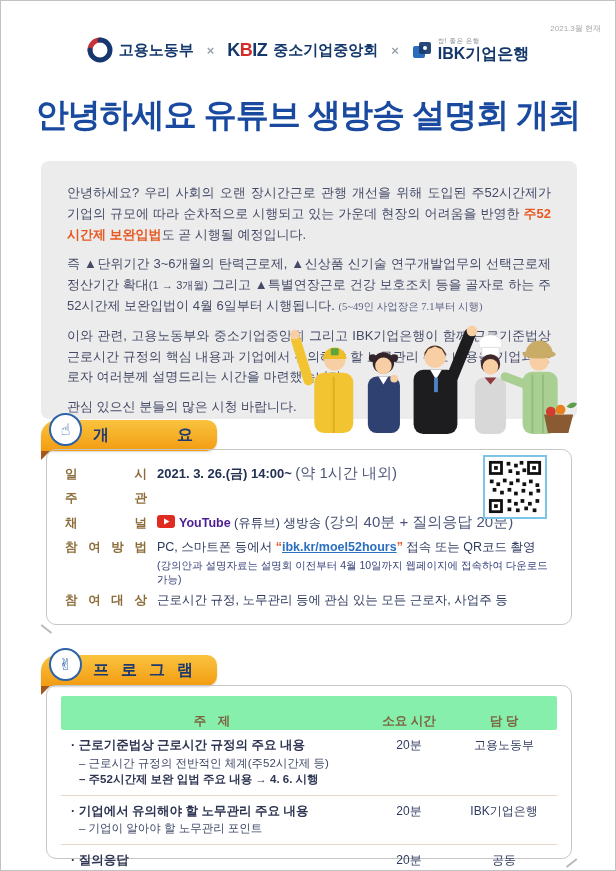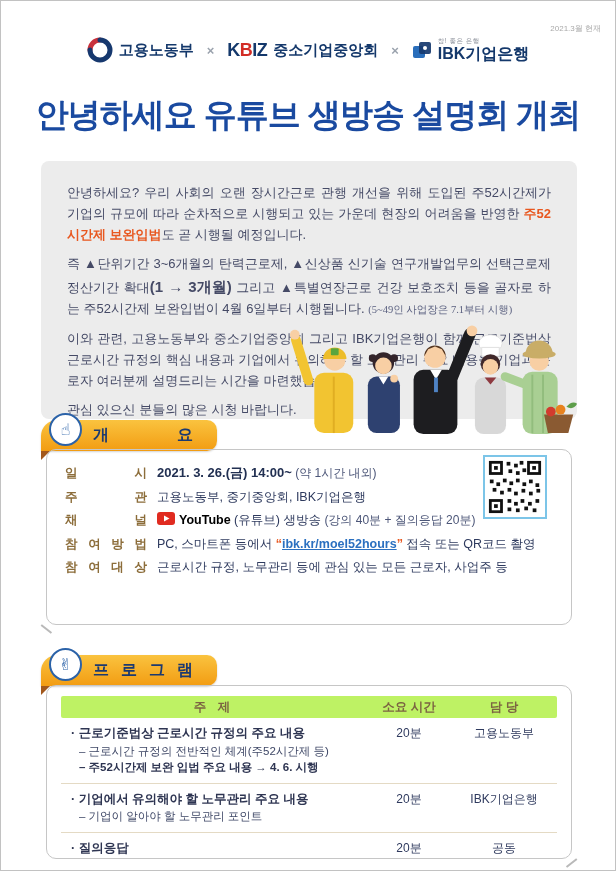--- a/index.html
+++ b/index.html
@@ -21,21 +21,21 @@
 
   .title{position:absolute;top:92px;left:0;width:100%;margin:0;text-align:center;
          font-size:33px;font-weight:800;color:#1a4aa0;letter-spacing:-1px;}
 
   
   .intro-box{position:absolute;top:160px;left:40px;width:536px;height:258px;background:#ececec;
              border-radius:8px;box-sizing:border-box;padding:22px 26px 14px 26px;
              font-size:13px;line-height:1.6;color:#454a66;font-weight:500;text-align:justify;}
   .intro-box p{margin:0 0 9px 0;}
   .hl{color:#e8571f;font-weight:800;}
-  .sm{font-size:15px;font-weight:bold;}
+  .sm{font-size:11px;}
   .note{font-size:10.5px;color:#5b6180;font-family:Liberation Serif, serif;}
   .people{position:absolute;right:-4px;bottom:-17px;pointer-events:none;}
 
   
   .tab{position:absolute;left:40px;width:176px;height:31px;background:linear-gradient(180deg,#fac33f,#f29c12);
        border-radius:16px 10px 10px 0;display:flex;align-items:center;padding-left:52px;box-sizing:border-box;
        box-shadow:0 1px 2px rgba(0,0,0,.18);}
   .tab1{top:419px;} .tab2{top:654px;}
   .fold{position:absolute;left:0;top:31px;width:9px;height:9px;background:#a2581c;
         clip-path:polygon(0 0,100% 0,0 100%);}
@@ -45,34 +45,34 @@
   .tab-title{display:inline-block;width:100px;font-size:16px;font-weight:800;color:#1c3a70;text-align-last:justify;}
 
   
   .ov-box{position:absolute;top:448px;left:45px;width:526px;height:176px;border:1px solid #c6c6c6;
           border-radius:10px;box-sizing:border-box;padding:14px 18px;}
   .ov-box::after{content:"";position:absolute;left:-7px;bottom:-5px;width:13px;height:1.5px;background:#b9b9b9;transform:rotate(38deg);}
   .ov-row{display:flex;align-items:baseline;margin-bottom:6.5px;}
   .ov-label{flex:none;width:82px;margin-right:10px;font-size:12.5px;font-weight:800;color:#8c6d3a;text-align-last:justify;}
   .ov-val{font-size:12.5px;color:#2e3a5e;}
   .ov-strong{font-weight:800;color:#223052;font-size:13px;}
-  .mini{font-size:12px;color:#4c5678;}
+  .mini{font-size:15px;color:#4c5678;}
   .ov-subnote{margin-left:92px;font-size:10.5px;color:#39437a;margin-top:-3px;margin-bottom:5px;}
   .yt-badge{display:inline-block;vertical-align:-1px;margin-right:4px;}
-  .yt-word{font-weight:800;color:#000000;}
+  .yt-word{font-weight:800;color:#4c1d95;}
   .link{color:#2b70c0;font-weight:700;text-decoration:underline;cursor:pointer;}
   .q{color:#e8571f;font-weight:800;}
   .qr{position:absolute;top:5px;right:24px;width:64px;height:64px;border:2px solid #7cc5e8;background:#fff;
       box-sizing:border-box;padding:3px;}
 
   
   .pg-box{position:absolute;top:684px;left:45px;width:526px;height:174px;border:1px solid #c6c6c6;
           border-radius:10px;box-sizing:border-box;padding:10px 14px;}
   .pg-box::after{content:"";position:absolute;right:-7px;bottom:-5px;width:13px;height:1.5px;background:#b9b9b9;transform:rotate(-38deg);}
-  .pg-header{display:flex;align-items:center;background:#bef264;height:22px;border-radius:2px;}
+  .pg-header{display:flex;align-items:flex-end;background:#86efac;height:34px;border-radius:2px;}
   .pg-header span{font-size:12.5px;font-weight:800;color:#7c6542;}
   .col-topic{flex:1;} .col-time{flex:none;width:84px;text-align:center;} .col-owner{flex:none;width:106px;text-align:center;}
   .pg-header .col-topic{text-align:center;letter-spacing:4px;}
   .pg-row{display:flex;align-items:flex-start;padding:7px 0;border-bottom:1px solid #e4dac4;}
   .pg-row:last-child{border-bottom:none;}
   .pg-row .col-topic{padding-left:10px;}
   .pg-title{font-size:12.5px;font-weight:800;color:#2e3552;line-height:1.4;}
   .pg-sub{font-size:11.5px;color:#3e4766;line-height:1.45;padding-left:8px;}
   .pg-sub.bold{font-weight:700;color:#2e3552;}
   .pg-time,.pg-owner{font-size:12px;color:#2f3a5e;}
@@ -184,35 +184,35 @@
     <span class="fold"></span>
   </div>
 
   <div class="ov-box">
     <div class="ov-row">
       <span class="ov-label">일 시</span>
       <span class="ov-val"><span class="ov-strong">2021. 3. 26.(금) 14:00~</span> <span class="mini">(약 1시간 내외)</span></span>
     </div>
     <div class="ov-row">
       <span class="ov-label">주 관</span>
-      <span class="ov-val">고용노동부, 중기중앙회, IBK기업은행</span>
     </div>
     <div class="ov-row">
       <span class="ov-label">채 널</span>
       <span class="ov-val">
         <svg class="yt-badge" width="18" height="13" viewBox="0 0 18 13">
           <rect width="18" height="13" rx="3" fill="#e02b20"></rect>
             <path d="M7 3.5 L12.5 6.5 L7 9.5 Z" fill="#fff"></path>
         </svg><span class="yt-word">YouTube</span><span> (유튜브) 생방송 </span><span class="mini">(강의 40분 + 질의응답 20분)</span>
       </span>
     </div>
     <div class="ov-row">
       <span class="ov-label">참 여 방 법</span>
       <span class="ov-val"><span>PC, 스마트폰 등에서 </span><span class="q">“</span><span class="link">ibk.kr/moel52hours</span><span class="q">”</span><span> 접속 또는 QR코드 촬영</span></span>
     </div>
+    <div class="ov-subnote">(강의안과 설명자료는 설명회 이전부터 4월 10일까지 웹페이지에 접속하여 다운로드 가능)</div>
     <div class="ov-row">
       <span class="ov-label">참 여 대 상</span>
       <span class="ov-val">근로시간 규정, 노무관리 등에 관심 있는 모든 근로자, 사업주 등</span>
     </div>
 
     <div class="qr">
       <svg width="54" height="54" viewBox="0 0 58 58">
         <g fill="#111">
           <rect x="1" y="1" width="15" height="15"></rect>
             <rect x="42" y="1" width="15" height="15"></rect>

